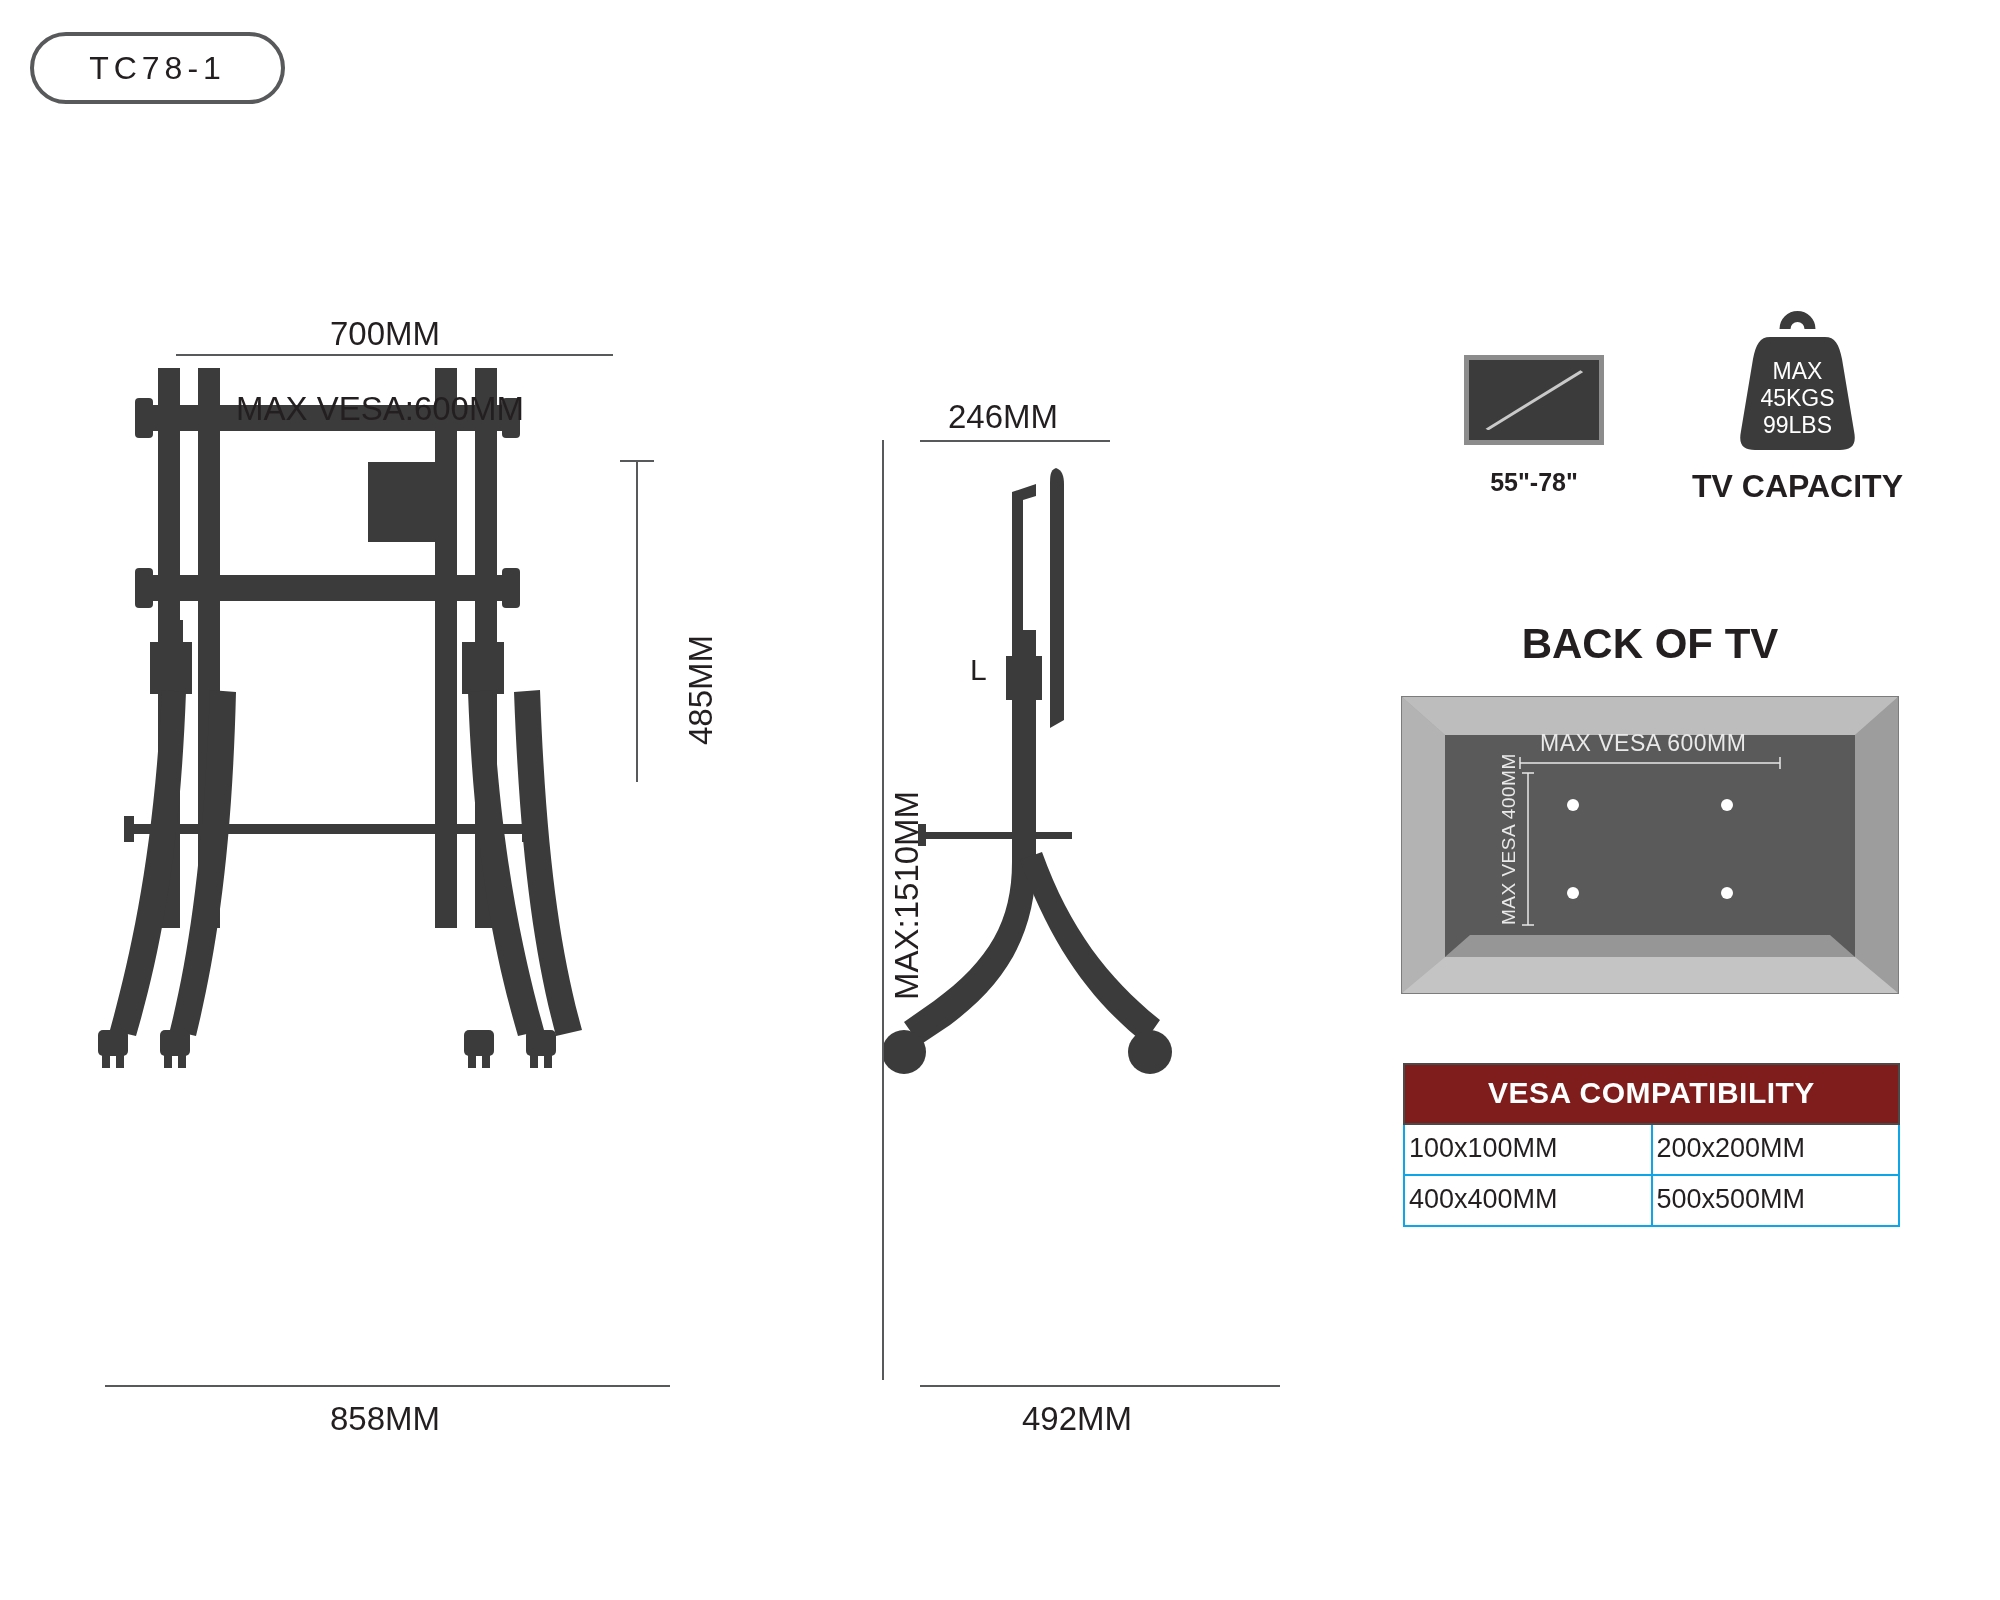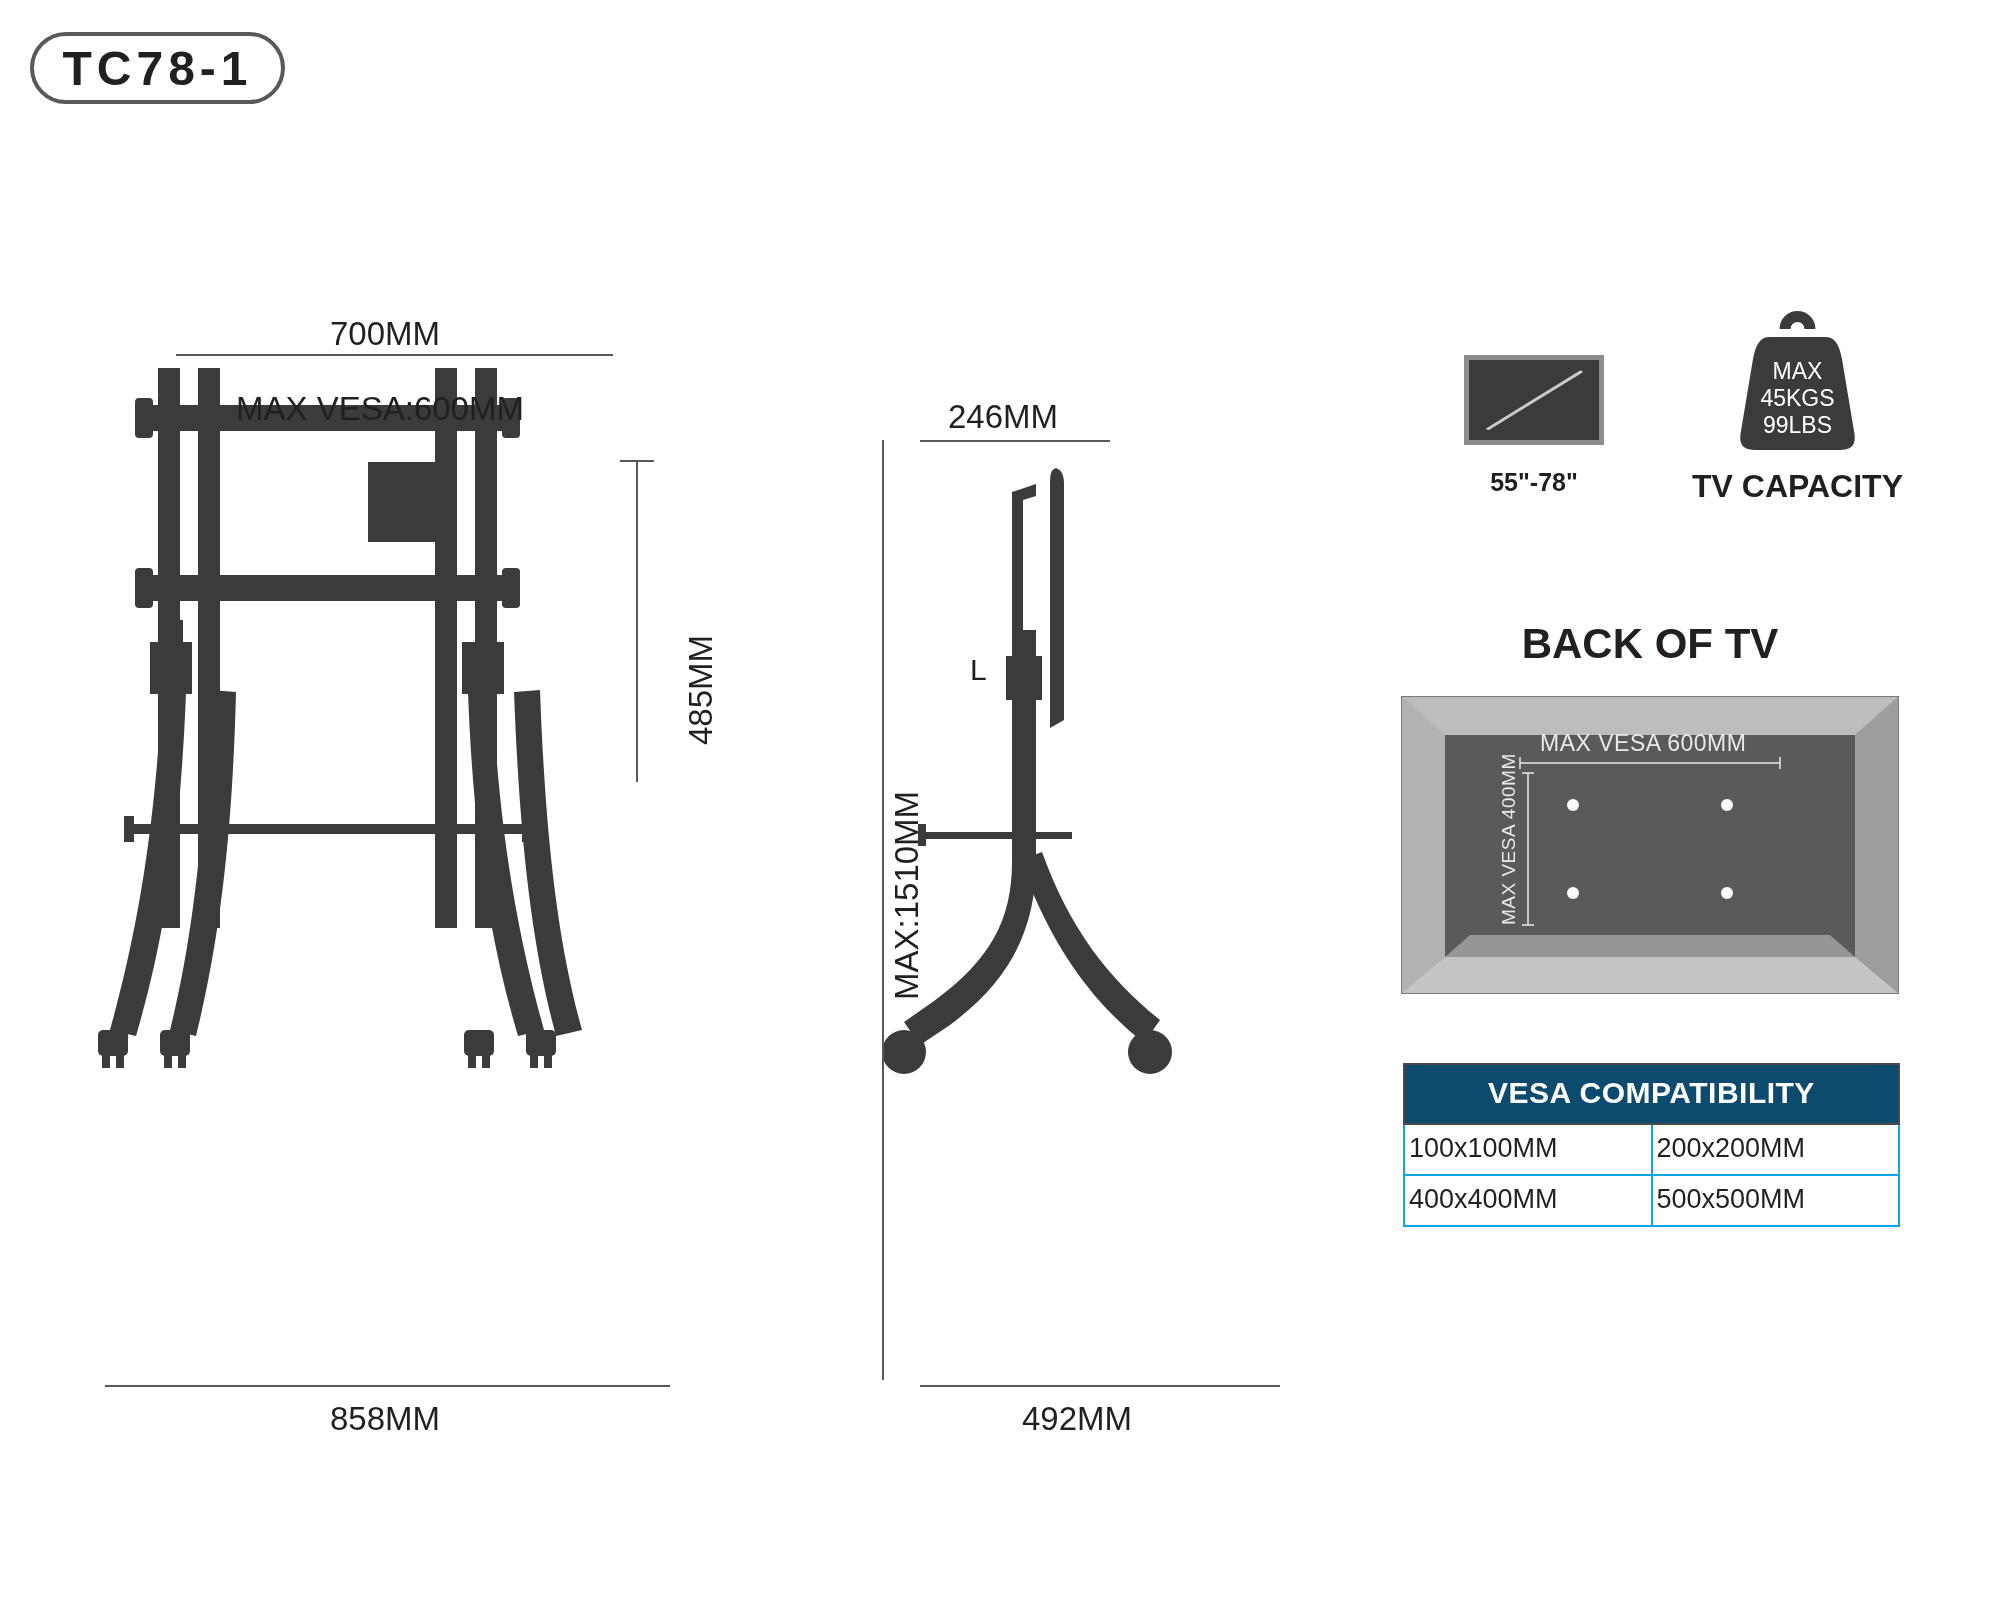--- a/index.html
+++ b/index.html
@@ -30,22 +30,22 @@
     width: 255px;
     height: 72px;
     border: 4px solid #58595b;
     border-radius: 36px;
     display: flex;
     align-items: center;
     justify-content: center;
     box-sizing: border-box;
   }
   .model-badge span {
-    font-size: 48px;
-    font-weight: bold;
+    font-size: 32px;
+    font-weight: normal;
     letter-spacing: 5px;
     color: #231f20;
   }
 
   
   .dim {
     position: absolute;
     font-size: 33px;
     color: #231f20;
     white-space: nowrap;
@@ -159,21 +159,21 @@
   
   .vesa-table {
     position: absolute;
     left: 1403px;
     top: 1063px;
     width: 497px;
     border-collapse: collapse;
     table-layout: fixed;
   }
   .vesa-table th {
-    background: #0c4a6e;
+    background: #7f1d1d;
     color: #ffffff;
     font-size: 30px;
     font-weight: bold;
     padding: 11px 0 13px;
     border: 2px solid #4a4a4a;
     letter-spacing: .5px;
   }
   .vesa-table td {
     border: 2px solid #0ea5e9;
     font-size: 27px;

